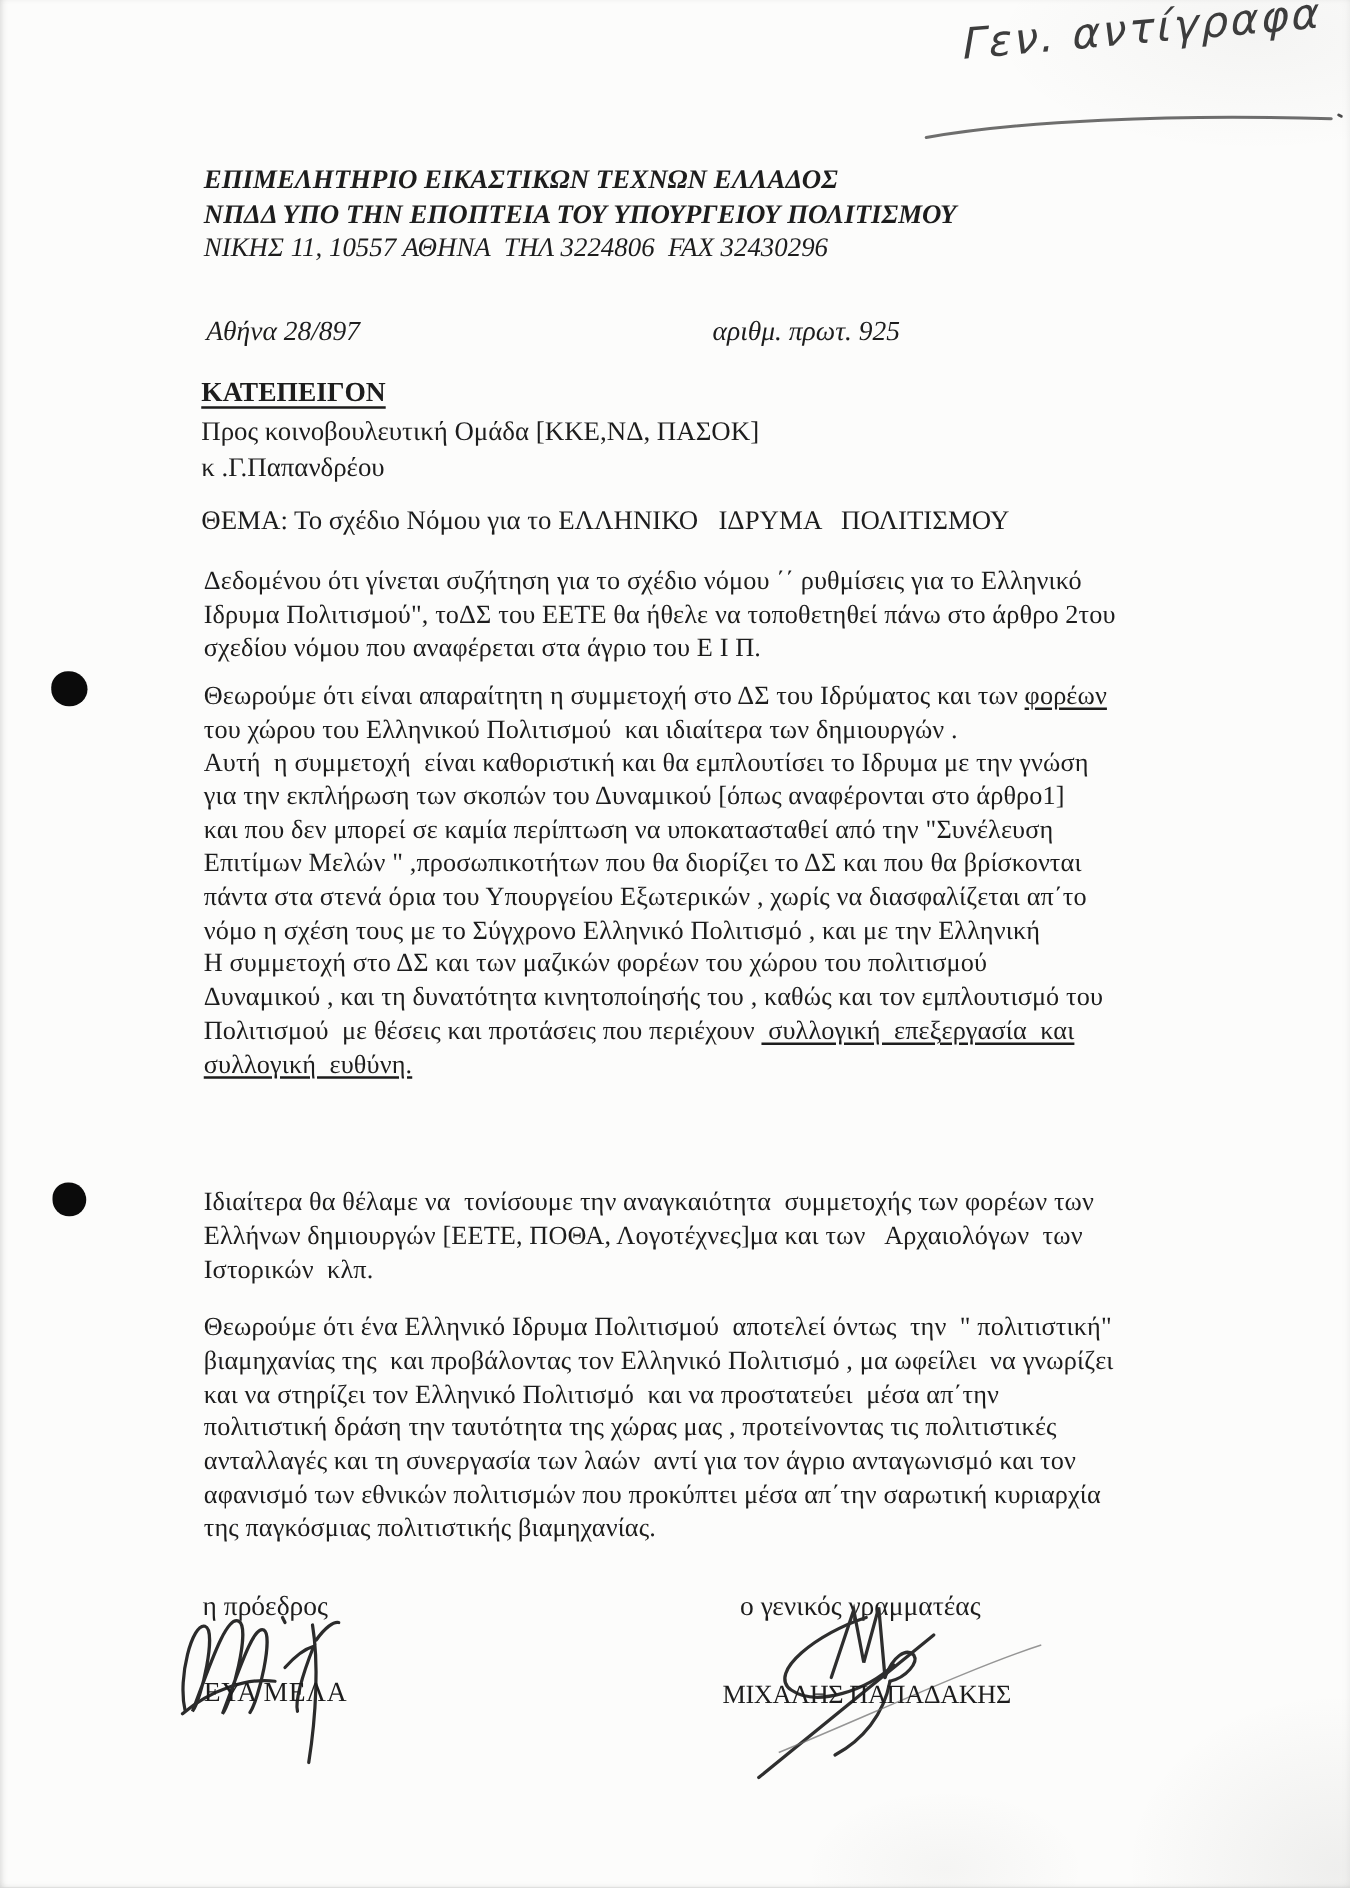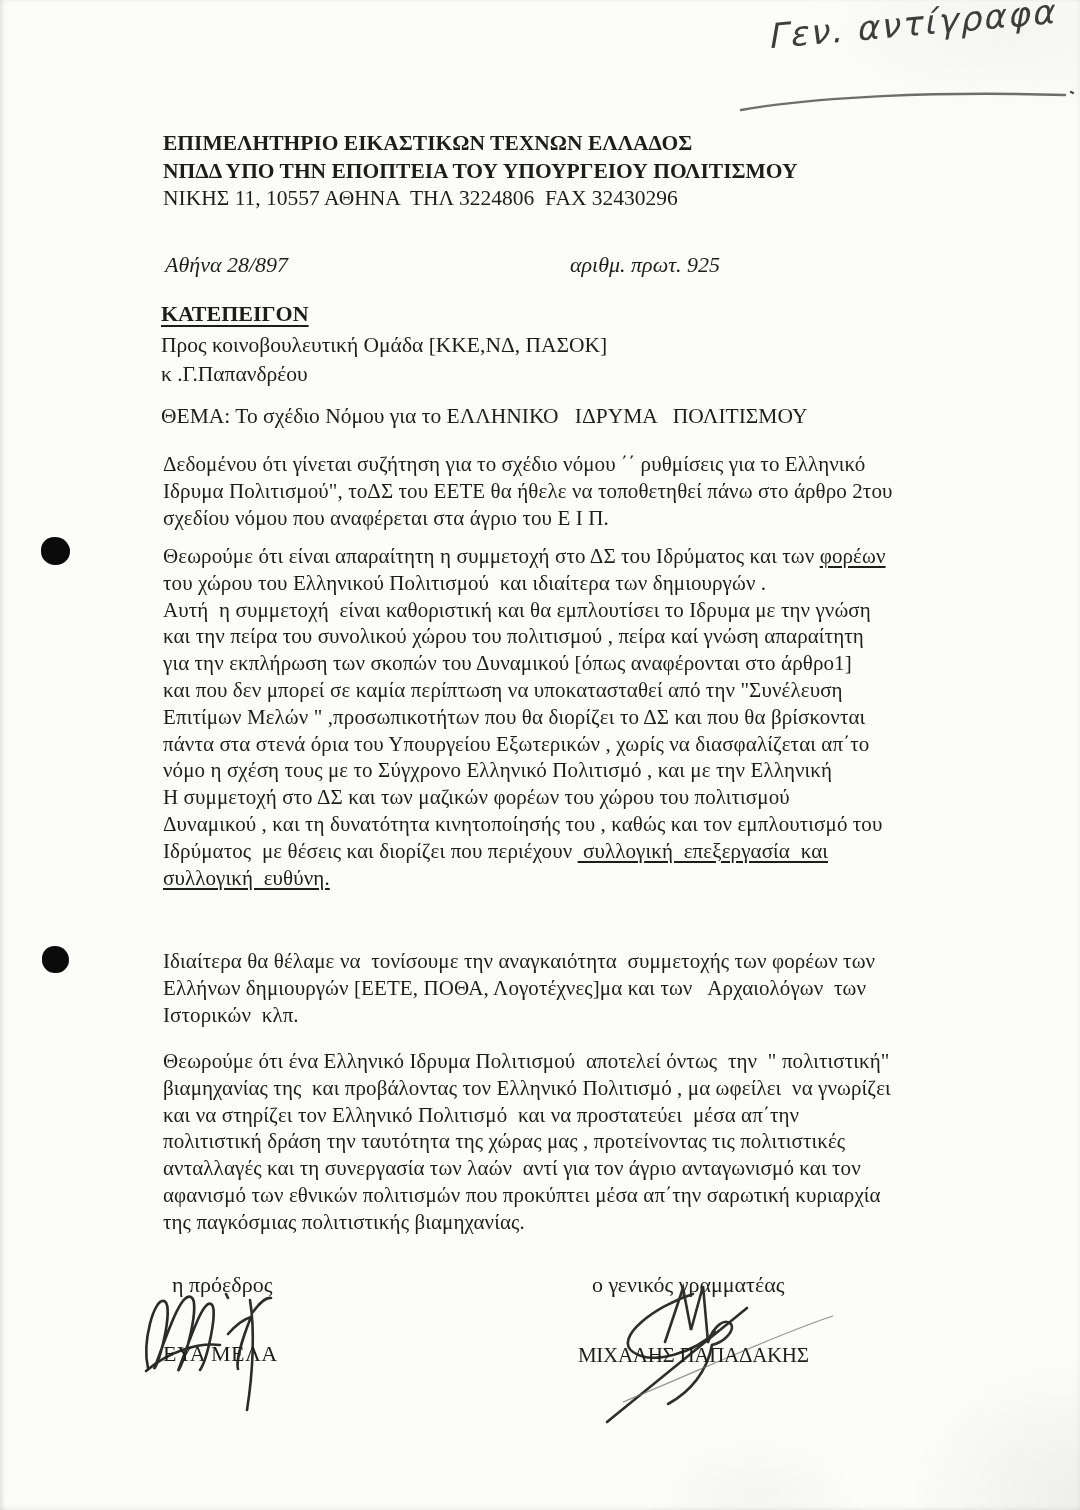--- a/index.html
+++ b/index.html
@@ -23,21 +23,21 @@
   .u{text-decoration:underline;text-decoration-thickness:1.5px;text-underline-offset:3px;}
 
   .hand-note{
     left:770px;top:16px;width:320px;
     font-family:"DejaVu Sans",sans-serif;font-style:italic;
     font-size:34px;letter-spacing:2px;color:#3d3d3d;
     transform:rotate(-5deg) skewX(-4deg);transform-origin:left top;
   }
   .swoosh{left:735px;top:80px;}
 
-  .org-header{left:163px;top:130px;font-size:21.5px;line-height:27.5px;}
+  .org-header{left:163px;top:130px;font-size:21.5px;line-height:27.5px;font-style:italic;}
   .org-header .b{font-weight:bold;}
 
   .meta-row{left:0;top:252px;width:992px;height:30px;font-style:italic;font-size:22px;}
   .meta-date{position:absolute;left:165px;top:0;}
   .meta-proto{position:absolute;left:570px;top:0;}
 
   .urgent{left:161px;top:301px;font-size:22px;font-weight:bold;
     text-decoration:underline;text-decoration-thickness:2px;text-underline-offset:4px;}
   .recipient{left:161px;top:331px;font-size:21.5px;line-height:28.5px;}
   .subject{left:161px;top:404px;font-size:21.5px;}
@@ -46,21 +46,21 @@
   .par1{left:163px;top:451px;}
   .par2{left:163px;top:543px;}
   .par3{left:163px;top:948px;}
   .par4{left:163px;top:1048px;}
 
   .ink-dot{border-radius:47% 53% 50% 50%;background:#0b0b0b;}
   .dot1{left:41px;top:537px;width:29px;height:28px;}
   .dot2{left:42px;top:946px;width:27px;height:27px;}
 
   .sig-title{font-size:22px;}
-  .sig-title-left{left:172px;top:1272px;}
+  .sig-title-left{left:162px;top:1272px;}
   .sig-title-right{left:592px;top:1272px;}
   .sig-name{font-size:22px;letter-spacing:.5px;}
   .sig-name-left{left:163px;top:1341px;}
   .sig-name-right{left:578px;top:1343px;font-size:21px;letter-spacing:-.3px;}
   svg.sig{overflow:visible;}
 </style>
 </head>
 <body>
 
 <div class="page">
@@ -94,29 +94,28 @@
 
   <div class="abs body-par par1">
       <div class="tl"><span>Δεδομένου ότι γίνεται συζήτηση για το σχέδιο νόμου ΄΄ ρυθμίσεις για το Ελληνικό</span></div>
       <div class="tl"><span>Ιδρυμα Πολιτισμού", τοΔΣ του ΕΕΤΕ θα ήθελε να τοποθετηθεί πάνω στο άρθρο 2του</span></div>
       <div class="tl"><span>σχεδίου νόμου που αναφέρεται στα άγριο του Ε Ι Π.</span></div>
     </div>
   <div class="abs body-par par2">
       <div class="tl"><span>Θεωρούμε ότι είναι απαραίτητη η συμμετοχή στο ΔΣ του Ιδρύματος και των </span><span class="u">φορέων</span></div>
       <div class="tl"><span>του χώρου του Ελληνικού Πολιτισμού  και ιδιαίτερα των δημιουργών .</span></div>
       <div class="tl"><span>Αυτή  η συμμετοχή  είναι καθοριστική και θα εμπλουτίσει το Ιδρυμα με την γνώση</span></div>
-      <div class="tl"><span>και την πείρα του συνολικού χώρου του πολιτισμού , πείρα καί γνώση απαραίτητη</span></div>
       <div class="tl"><span>για την εκπλήρωση των σκοπών του Δυναμικού [όπως αναφέρονται στο άρθρο1]</span></div>
       <div class="tl"><span>και που δεν μπορεί σε καμία περίπτωση να υποκατασταθεί από την "Συνέλευση</span></div>
       <div class="tl"><span>Επιτίμων Μελών " ,προσωπικοτήτων που θα διορίζει το ΔΣ και που θα βρίσκονται</span></div>
       <div class="tl"><span>πάντα στα στενά όρια του Υπουργείου Εξωτερικών , χωρίς να διασφαλίζεται απ΄το</span></div>
       <div class="tl"><span>νόμο η σχέση τους με το Σύγχρονο Ελληνικό Πολιτισμό , και με την Ελληνική</span></div>
       <div class="tl"><span>Η συμμετοχή στο ΔΣ και των μαζικών φορέων του χώρου του πολιτισμού</span></div>
       <div class="tl"><span>Δυναμικού , και τη δυνατότητα κινητοποίησής του , καθώς και τον εμπλουτισμό του</span></div>
-      <div class="tl"><span>Ιδρύματος  με θέσεις και διορίζει που περιέχουν </span><span class="u"> συλλογική  επεξεργασία  και</span></div>
+      <div class="tl"><span>Πολιτισμού  με θέσεις και προτάσεις που περιέχουν </span><span class="u"> συλλογική  επεξεργασία  και</span></div>
       <div class="tl"><span class="u">συλλογική  ευθύνη.</span></div>
     </div>
   <div class="abs body-par par3">
       <div class="tl"><span>Ιδιαίτερα θα θέλαμε να  τονίσουμε την αναγκαιότητα  συμμετοχής των φορέων των</span></div>
       <div class="tl"><span>Ελλήνων δημιουργών [ΕΕΤΕ, ΠΟΘΑ, Λογοτέχνες]μα και των   Αρχαιολόγων  των</span></div>
       <div class="tl"><span>Ιστορικών  κλπ.</span></div>
     </div>
   <div class="abs body-par par4">
       <div class="tl"><span>Θεωρούμε ότι ένα Ελληνικό Ιδρυμα Πολιτισμού  αποτελεί όντως  την  " πολιτιστική"</span></div>
       <div class="tl"><span>βιαμηχανίας της  και προβάλοντας τον Ελληνικό Πολιτισμό , μα ωφείλει  να γνωρίζει</span></div>

